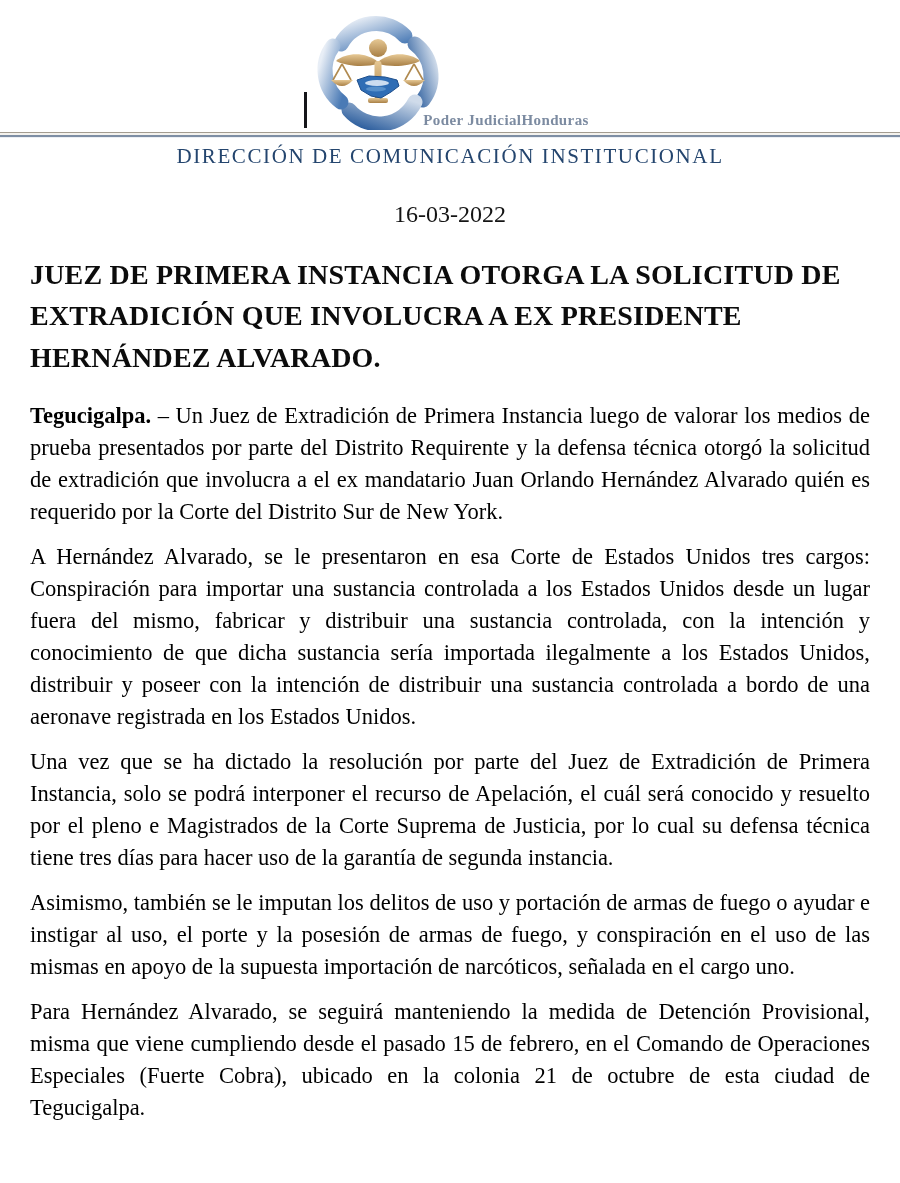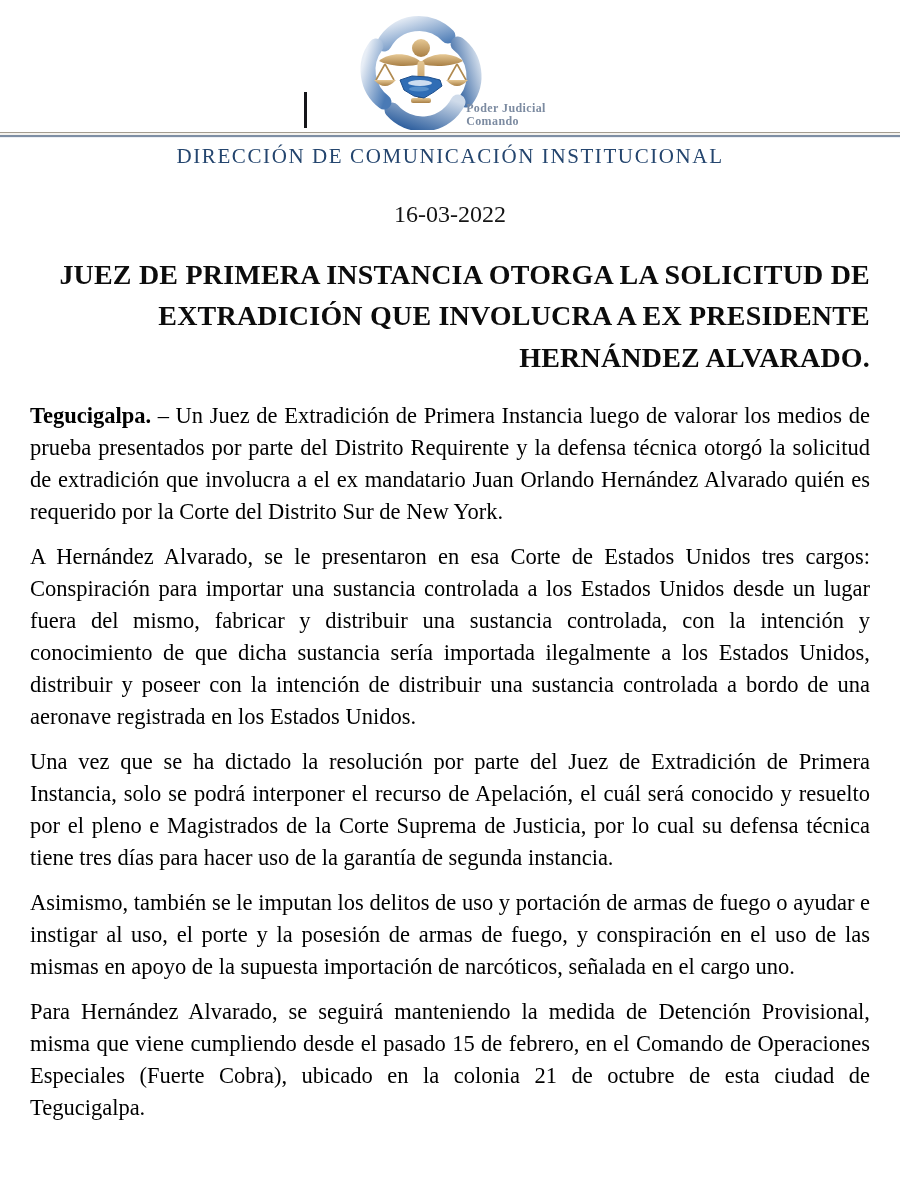--- a/index.html
+++ b/index.html
@@ -31,24 +31,24 @@
   }
   .logo-wrap {
     display: flex;
     align-items: flex-end;
   }
   .logo-svg {
     display: block;
   }
   .logo-text {
     display: flex;
-    flex-direction: column;
-    align-items: flex-start;
+    flex-direction: row;
+    align-items: flex-end;
     color: #7c8ba1;
-    font-size: 12px;
+    font-size: 15px;
     font-weight: bold;
     line-height: 1.08;
     margin-left: -22px;
     margin-bottom: 2px;
     letter-spacing: 0.4px;
   }
   .cursor-bar {
     position: absolute;
     left: 304px;
     top: 92px;
@@ -92,21 +92,21 @@
     color: #0c0c0c;
   }
   .bulletin-date {
     margin-top: 32px;
     text-align: center;
     font-size: 24px;
     color: #141414;
   }
   .bulletin-headline {
     margin: 26px 30px 0 30px;
-    text-align: right;
+    text-align: left;
     font-size: 28px;
     line-height: 1.48;
     font-weight: bold;
     letter-spacing: 0.2px;
     color: #0c0c0c;
   }
 
   
   .doc-body {
     margin: 22px 30px 0 30px;
@@ -181,21 +181,21 @@
 
           <g>
             <path d="M 46 66 L 58 62 L 74 63 L 86 66 L 88 72 L 80 78 L 70 84 L 60 82 L 50 76 Z" fill="#2f6db5" stroke="#1d4e8c" stroke-width="1"></path>
             <ellipse cx="66" cy="69" rx="12" ry="3" fill="#e9f1fa" opacity="0.85"></ellipse>
             <ellipse cx="65" cy="75" rx="10" ry="2.4" fill="#5d93cc" opacity="0.9"></ellipse>
           </g>
         </svg>
 
         <div class="logo-text">
           <span>Poder Judicial</span>
-          <span>Comando</span>
+          <span>Honduras</span>
         </div>
       </div>
     </div>
 
     <div class="rule"></div>
 
     <div class="dept">DIRECCIÓN DE COMUNICACIÓN INSTITUCIONAL</div>
   </header>
 
   <main>

